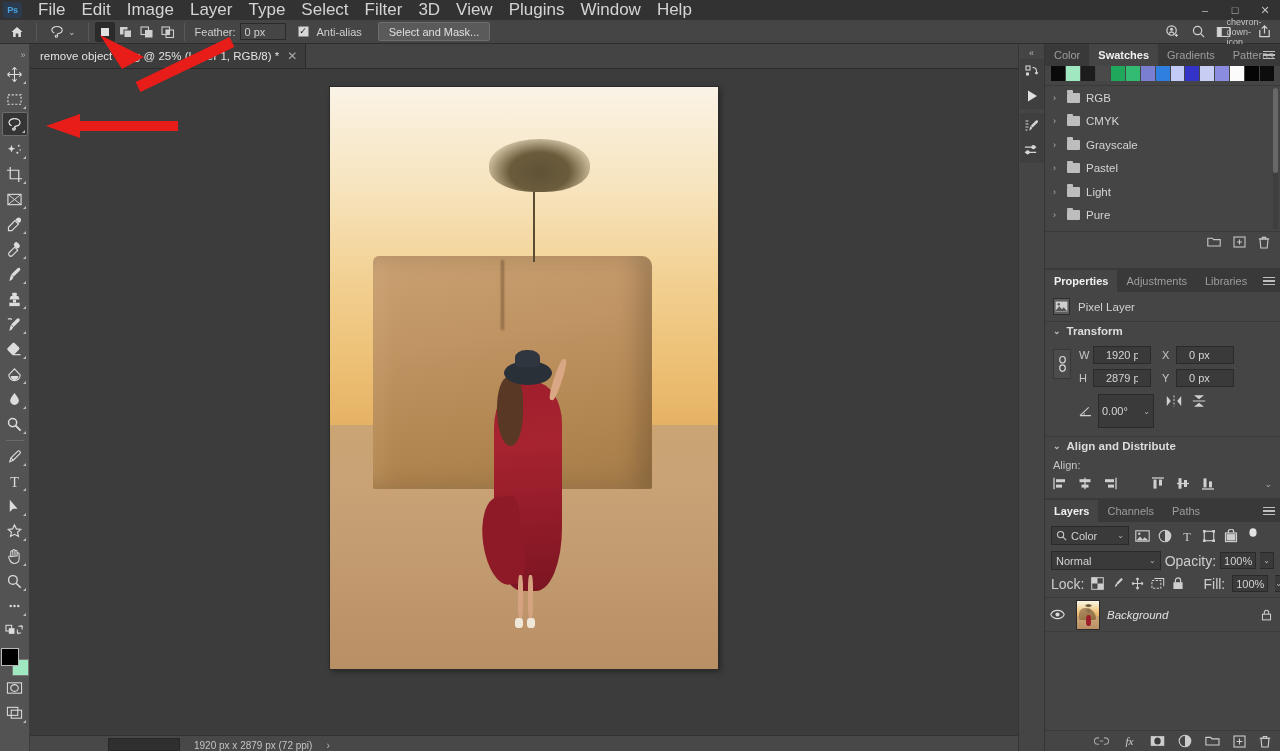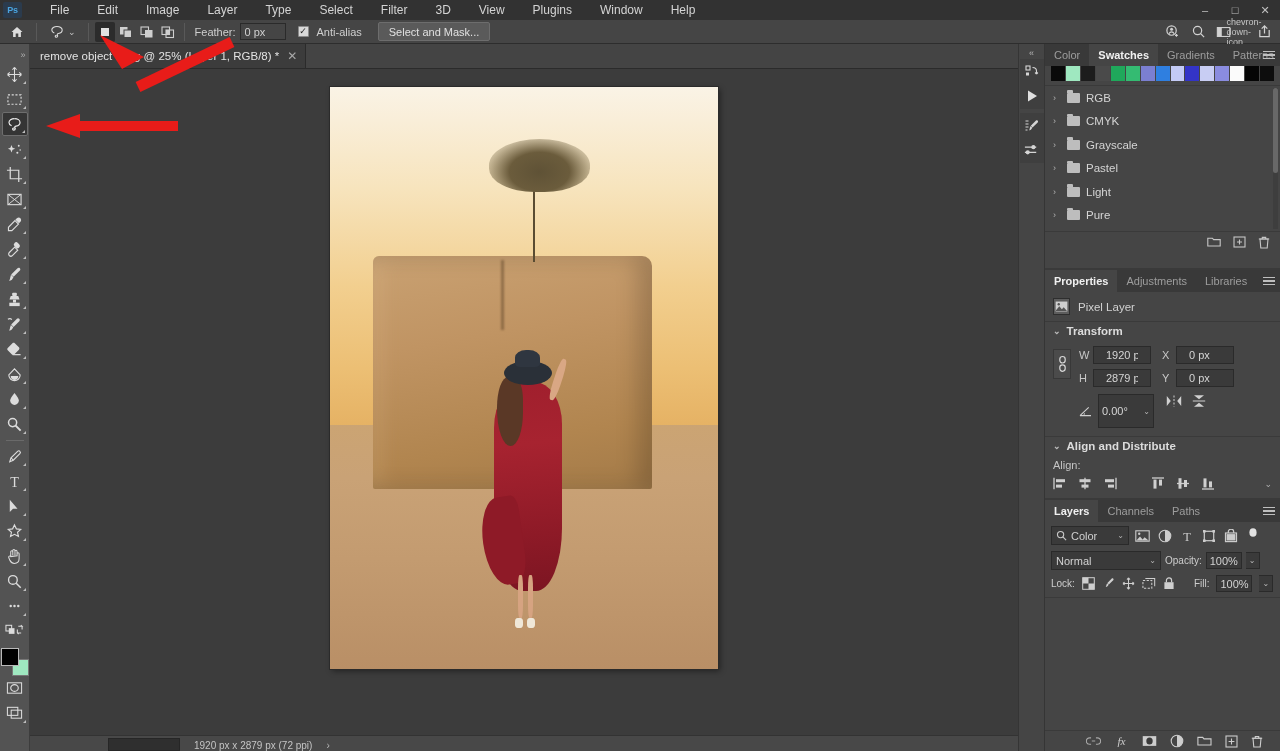--- a/index.html
+++ b/index.html
@@ -21,22 +21,22 @@
     flex: 0 0 20px; position: relative;
   }
   .ps-logo {
     width: 19px; height: 16px; margin-left: 3px; background: #2b3b4d;
     color: #4aa3df; font-size: 9px; font-weight: bold;
     display: flex; align-items: center; justify-content: center;
     border-radius: 2px; letter-spacing: -0.3px;
   }
   .menu-items { display: flex; align-items: center; margin-left: 8px; }
   .menu-item {
-    padding: 3px 8px; font-size: 12px; color: #d4d4d4; cursor: default;
-    line-height: 14px; white-space: nowrap; margin-left: 12px;
+    padding: 3px 8px; font-size: 17px; color: #d4d4d4; cursor: default;
+    line-height: 14px; white-space: nowrap;
   }
   .win-controls { position: absolute; right: 0; top: 0; display: flex; height: 20px; }
   .win-btn {
     width: 30px; height: 20px; display: flex; align-items: center; justify-content: center;
     color: #c0c0c0; font-size: 11px;
   }
 
   
   .optionsbar {
     height: 24px; background: #454545; display: flex; align-items: center;
@@ -266,21 +266,21 @@
     display: flex; align-items: center; gap: 4px; padding: 0 4px;
     font-size: 11px; color: #cfcfcf;
   }
   .filter-ico { width: 17px; height: 18px; display: flex; align-items: center; justify-content: center; }
   .blend-row { display: flex; align-items: center; gap: 4px; padding: 2px 6px 3px 6px; }
   .blend-select {
     background: #3a3a3a; border: 1px solid #2a2a2a; height: 19px; width: 110px;
     display: flex; align-items: center; justify-content: space-between;
     padding: 0 4px; font-size: 11px; color: #d2d2d2;
   }
-  .sm-label { font-size: 10px; color: #cdcdcd; }
+  .sm-label { font-size: 14px; color: #cdcdcd; }
   .sm-value {
     background: #3a3a3a; border: 1px solid #2a2a2a; height: 17px; width: 36px;
     display: flex; align-items: center; padding: 0 3px; font-size: 11px; color: #d2d2d2;
   }
   .sm-chev { width: 14px; height: 17px; background: #3a3a3a; border: 1px solid #2a2a2a;
     border-left: none; display: flex; align-items: center; justify-content: center;
     font-size: 8px; color: #bbb; }
   .lock-row { display: flex; align-items: center; gap: 7px; padding: 2px 6px 5px 6px; }
   .layer-list { flex: 1 1 auto; overflow: hidden; border-top: 1px solid #3a3a3a; }
   .layer-row {
@@ -291,21 +291,21 @@
   .eye-cell { width: 24px; display: flex; align-items: center; justify-content: center; }
   .layer-thumb {
     width: 24px; height: 30px; border: 1px solid #2b2b2b; overflow: hidden; position: relative;
     background: #e8c89a; flex: 0 0 24px;
   }
   .layer-thumb.active-thumb { outline: 2px solid #e8e8e8; outline-offset: -1px; }
   .layer-name { flex: 1; font-size: 11.5px; color: #e0e0e0; }
   .layer-name.italic { font-style: italic; }
   .layers-footer {
     height: 21px; background: #454545; display: flex; align-items: center;
-    justify-content: flex-end; gap: 13px; padding-right: 17px;
+    justify-content: flex-end; gap: 13px; padding-right: 9px;
     border-top: 1px solid #3a3a3a; flex: 0 0 21px;
   }
 
   
   .photo { position: absolute; inset: 0; }
   .sky {
     position: absolute; left: 0; right: 0; top: 0; height: 62%;
     background: linear-gradient(180deg, #faf3e6 0%, #f7e4bd 28%, #f2cf8f 55%, #ecbf74 78%, #e3ad5e 100%);
   }
   .ground {
@@ -1063,20 +1063,44 @@
             <svg width="12" height="13" viewBox="0 0 12 13">
                 <rect x="1.4" y="5.2" width="9.2" height="6.8" fill="#cfcfcf"></rect>
                 <path d="M3.4 5.2V3.4a2.6 2.6 0 0 1 5.2 0v1.8" fill="none" stroke="#cfcfcf" stroke-width="1.2"></path>
               </svg>
           </span>
           <span class="sm-label" style="margin-left:12px;">Fill:</span>
           <span class="sm-value">100%</span>
           <span class="sm-chev">⌄</span>
         </div>
         <div class="layer-list">
+          <div class="layer-row">
+            <span class="eye-cell">
+              <svg width="15" height="11" viewBox="0 0 16 11">
+                  <path d="M8 1.1c3.4 0 6.2 2.1 7.2 4.4-1 2.3-3.8 4.4-7.2 4.4S1.8 7.8.8 5.5C1.8 3.2 4.6 1.1 8 1.1z" fill="none" stroke="#dadada" stroke-width="1.1"></path>
+                  <circle cx="8" cy="5.5" r="2.2" fill="#dadada"></circle>
+                </svg>
+            </span>
+            <span class="layer-thum layer-thumb">
+              <span class="thumb-photo">
+                <span class="sky"></span>
+                <span class="ground"></span>
+                <span class="rock" style="left:10%;width:75%;top:28%;height:40%;"></span>
+                <span class="tree-canopy" style="left:38%;top:14%;width:28%;height:9%;"></span>
+                <span style="position:absolute;left:40%;top:52%;width:22%;height:40%;background:#9e1f2c;border-radius:45% 40% 35% 40%;"></span>
+              </span>
+            </span>
+            <span class="layer-name italic">Background</span>
+            <span>
+              <svg width="11" height="12" viewBox="0 0 12 13">
+                  <rect x="1.6" y="5.6" width="8.8" height="6.2" fill="none" stroke="#cfcfcf" stroke-width="1.1"></rect>
+                  <path d="M3.6 5.6V3.8a2.4 2.4 0 0 1 4.8 0v1.8" fill="none" stroke="#cfcfcf" stroke-width="1.1"></path>
+                </svg>
+            </span>
+          </div>
         </div>
         <div class="layers-footer">
           <span>
             <svg width="15" height="10" viewBox="0 0 16 10">
                 <path d="M6.2 5H9.8M5.4 1.6H3.8a3.4 3.4 0 0 0 0 6.8h1.6M10.6 1.6h1.6a3.4 3.4 0 0 1 0 6.8h-1.6" fill="none" stroke="#a8a8a8" stroke-width="1.2"></path>
               </svg>
           </span>
           <span>
             <svg width="15" height="13" viewBox="0 0 16 13">
                 <text x="8" y="10.5" font-family="Liberation Serif, serif" font-style="italic" font-size="12" fill="#cdcdcd" text-anchor="middle">fx</text>

